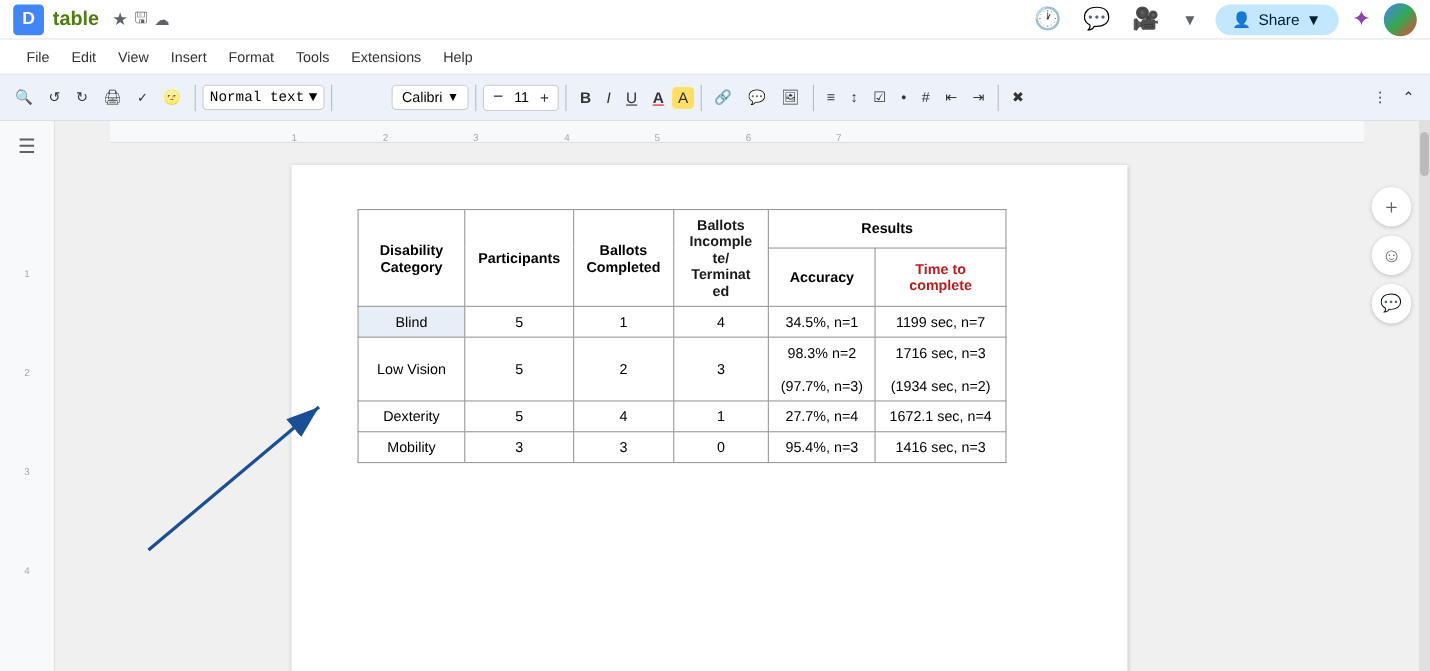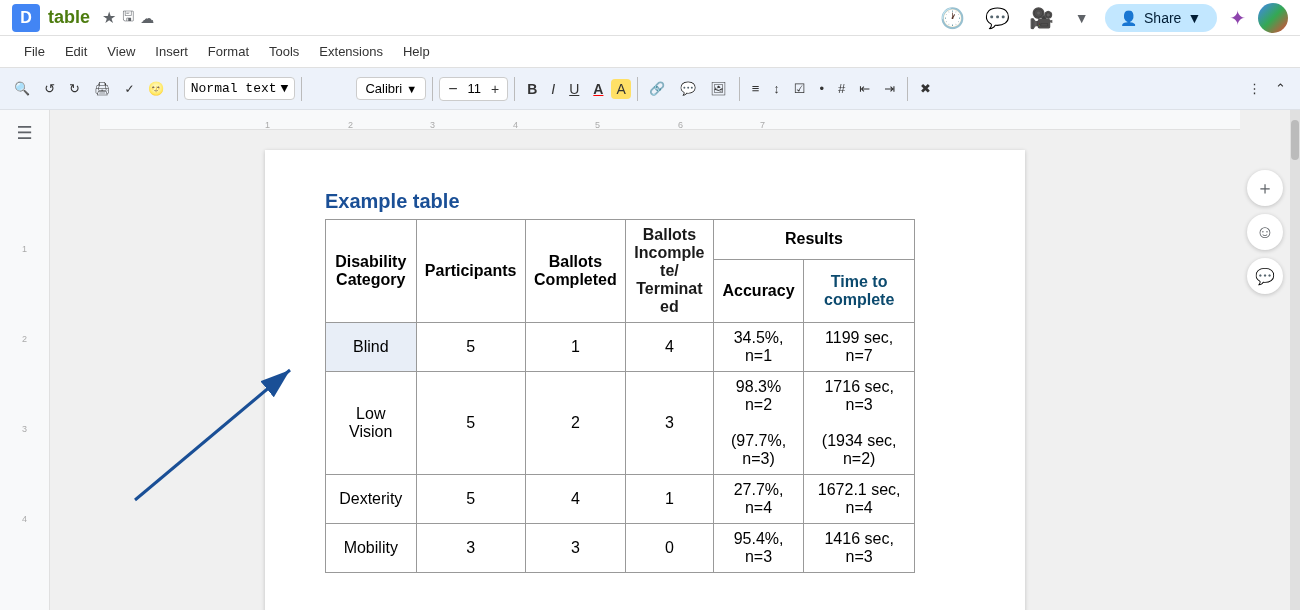--- a/index.html
+++ b/index.html
@@ -180,21 +180,21 @@
     }
 
     
     .data-table {
       border-collapse: collapse;
       width: 590px;
     }
     .data-table th, .data-table td {
       border: 1px solid #999;
       padding: 6px 8px;
-      font-size: 16px;
+      font-size: 13px;
       text-align: center;
       vertical-align: middle;
     }
     .data-table th {
       background: #fff;
       font-weight: bold;
     }
     .th-disability {
       background: #fff;
       text-align: center;
@@ -210,21 +210,21 @@
     }
     .th-results {
       background: #fff;
       font-weight: bold;
       text-align: center;
     }
     .th-accuracy { width: 90px; }
     .th-time {
       background: #c2d4f0;
       font-weight: bold;
-      color: #0c4a6e;
+      color: #b91c1c;
       width: 110px;
     }
     .td-blind {
       background: #e8eef7;
     }
 
     
     .right-sidebar {
       width: 50px;
       display: flex;
@@ -371,21 +371,20 @@
         <span style="position:absolute;left:330px;">3</span>
         <span style="position:absolute;left:413px;">4</span>
         <span style="position:absolute;left:495px;">5</span>
         <span style="position:absolute;left:578px;">6</span>
         <span style="position:absolute;left:660px;">7</span>
       </div>
     </div>
 
     <div class="page" style="margin-top:20px;position:relative;">
 
-      <h1 class="doc-heading">Example table</h1>
 
       <table class="data-table">
         <thead>
           <tr>
             <th class="th-disability" rowspan="2">Disability<br>Category</th>
             <th class="th-participants" rowspan="2">Participants</th>
             <th class="th-completed" rowspan="2">Ballots<br>Completed</th>
             <th class="th-incomplete" rowspan="2">Ballots<br>Incomple<br>te/<br>Terminat<br>ed</th>
             <th colspan="2" class="th-results">Results</th>
           </tr>

